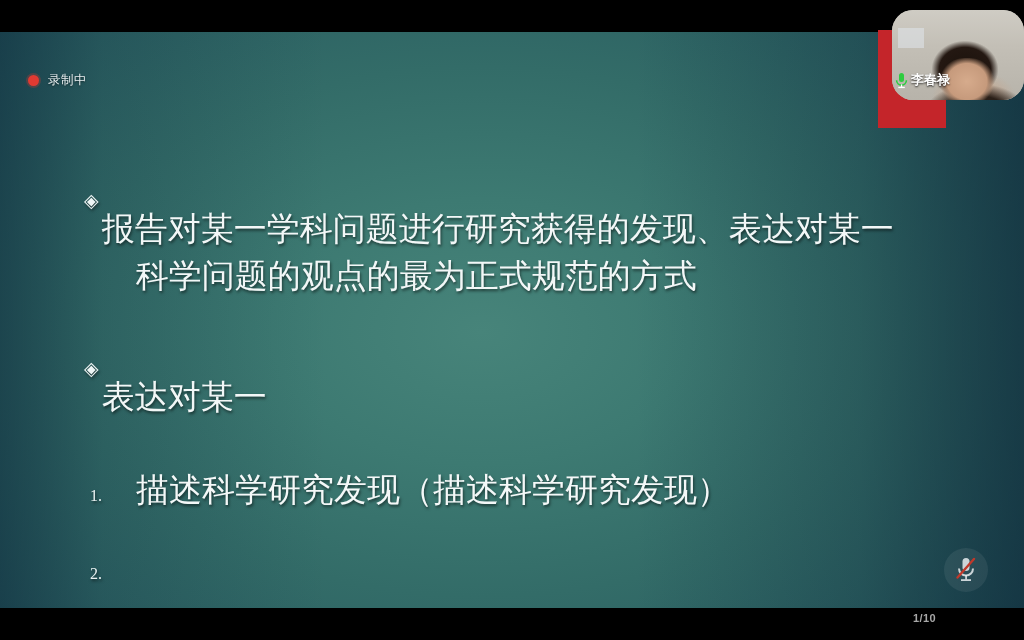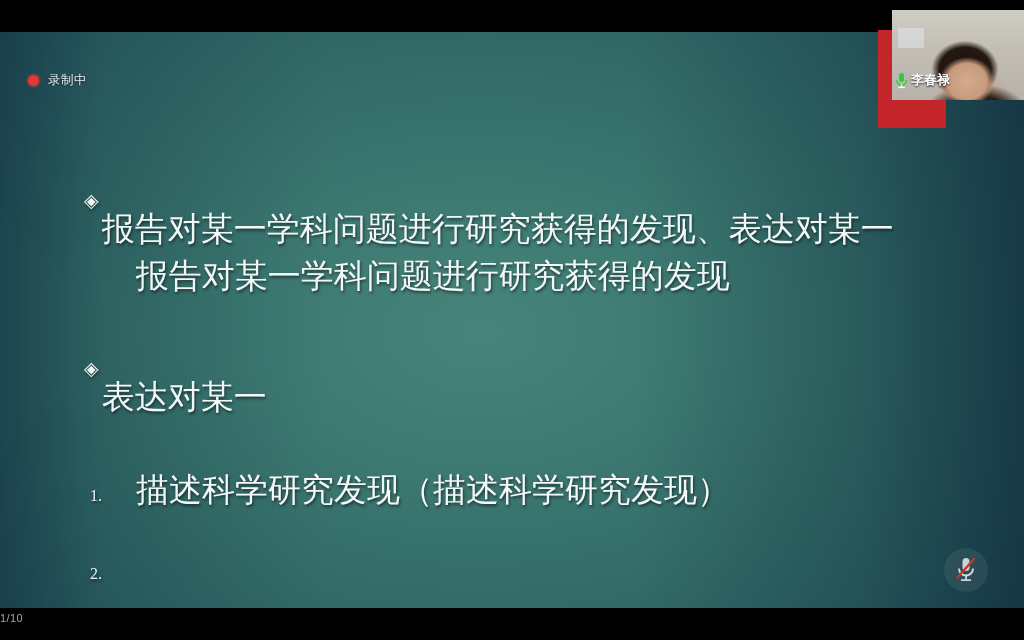--- a/index.html
+++ b/index.html
@@ -126,20 +126,21 @@
   .red-block{
     position:absolute; left:878px; top:30px;
     width:68px; height:98px;
     background:#c4252a; z-index:8;
   }
   .video-tile{
     position:absolute; left:892px; top:10px;
     width:132px; height:90px;
     overflow:hidden; z-index:9;
     background:#b9b6ae;
+    border-radius:21px;
   }
   .vid-bg{
     position:absolute; inset:0;
     background:
       radial-gradient(58% 52% at 64% 118%, #2a1f18 0%, #2a1f18 44%, rgba(42,31,24,0) 70%),
       radial-gradient(44% 40% at 62% 96%, #caa183 0%, rgba(202,161,131,0) 72%),
       linear-gradient(180deg, #cfccc4 0%, #c3bfb6 40%, #b7b3aa 100%);
   }
   .vid-hair{
     position:absolute; left:30px; top:24px; width:86px; height:74px;
@@ -168,22 +169,22 @@
   }
 
   
   .bottom-bar{
     position:absolute; left:0; top:608px;
     width:1024px; height:32px; background:#000;
     z-index:12;
   }
   .page-ind{
     position:absolute; left:0; top:4px; width:936px;
-    text-align:left;
-    font-size:11px; color:#a7a7a7; letter-spacing:.4px;
+    text-align:right;
+    font-size:11px; color:#a7a7a7; letter-spacing:.4px;font-weight:bold;
   }
   .top-bar{
     position:absolute; left:0; top:0; width:1024px; height:32px;
     background:#000; z-index:5;
   }
 </style>
 </head>
 <body>
 
 <div id="app">
@@ -195,21 +196,21 @@
     <div class="slide-inner">
 
 
       <div class="body">
 
         <div class="blk">
           <div class="bullet-row">
             <span class="dia">◈</span>
             <span class="btext">
               <span>报告对某一学科问题进行研究获得的发现、表达对某一</span>
-              <span class="l2">报告对某一学科问题进行研究获得的发现</span>
+              <span class="l2">科学问题的观点的最为正式规范的方式</span>
             </span>
           </div>
         </div>
 
         <div class="gap-md"></div>
 
         <div class="blk">
           <div class="bullet-row">
             <span class="dia">◈</span>
             <span class="btext">表达对某一</span>

